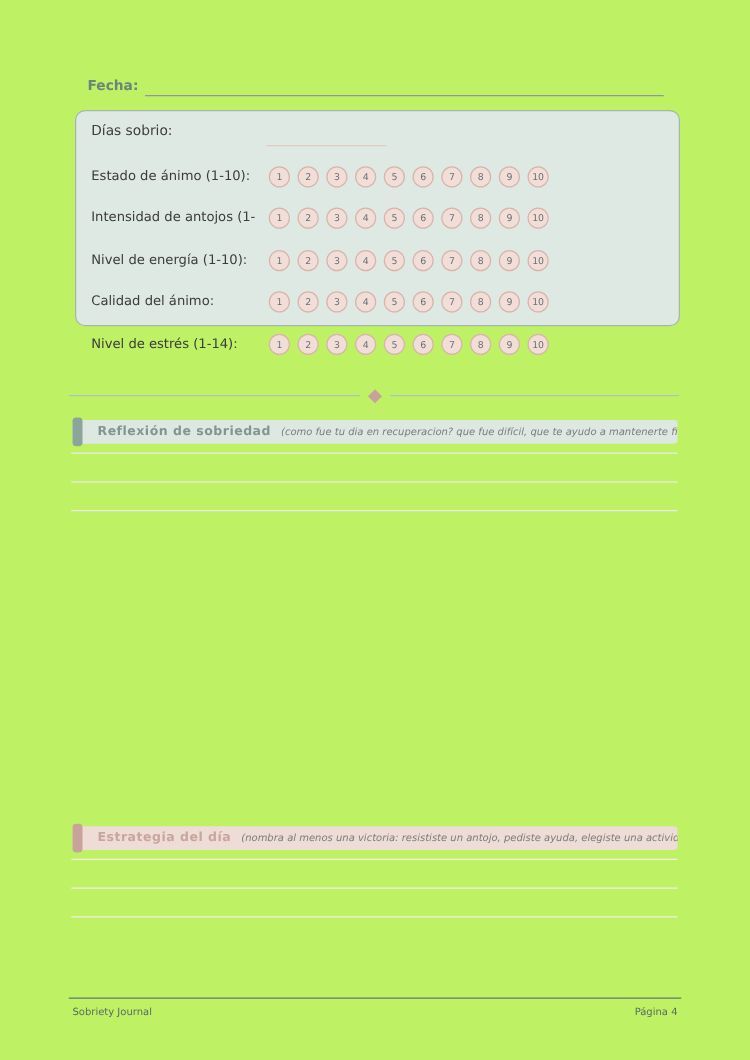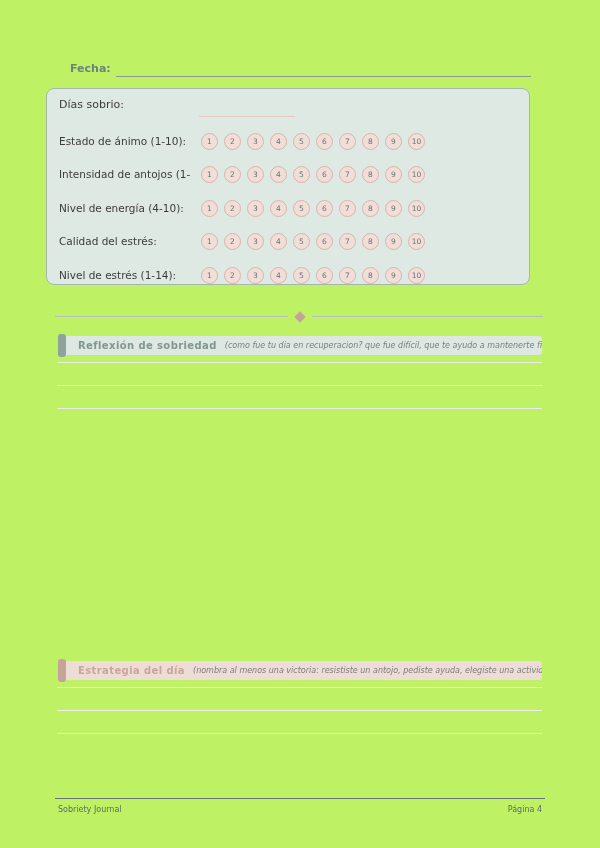--- a/index.html
+++ b/index.html
@@ -17,21 +17,21 @@
   .fecha-label{
     position:absolute;left:70px;top:62px;
     font-size:11px;font-weight:bold;color:#6b847d;
   }
   .fecha-line{
     position:absolute;left:116px;top:62px;width:415px;height:14px;
     border-bottom:1px solid #8f9a97;
   }
   
   .tracker-box{
-    position:absolute;left:46px;top:88px;width:484px;height:197px;
+    position:absolute;left:60px;top:88px;width:484px;height:173px;
     background:#dfe9e3;border:1px solid #a5b6af;border-radius:8px;
     box-sizing:border-box;
   }
   .days-label{
     position:absolute;left:12px;top:9px;
     font-size:11px;color:#3c3c3c;
   }
   .days-line{
     position:absolute;left:152px;top:14px;width:96px;height:13px;
     border-bottom:1px solid #e3cac2;
@@ -150,36 +150,36 @@
           <span class="circle">4</span>
           <span class="circle">5</span>
           <span class="circle">6</span>
           <span class="circle">7</span>
           <span class="circle">8</span>
           <span class="circle">9</span>
           <span class="circle">10</span>
         </div>
     </div>
     <div class="rating-row" style="top:111px">
-      <span class="row-label">Nivel de energía (4-10):</span>
+      <span class="row-label">Nivel de energía (1-10):</span>
       <div class="circles">
           <span class="circle">1</span>
           <span class="circle">2</span>
           <span class="circle">3</span>
           <span class="circle">4</span>
           <span class="circle">5</span>
           <span class="circle">6</span>
           <span class="circle">7</span>
           <span class="circle">8</span>
           <span class="circle">9</span>
           <span class="circle">10</span>
         </div>
     </div>
     <div class="rating-row" style="top:144px">
-      <span class="row-label">Calidad del estrés:</span>
+      <span class="row-label">Calidad del ánimo:</span>
       <div class="circles">
           <span class="circle">1</span>
           <span class="circle">2</span>
           <span class="circle">3</span>
           <span class="circle">4</span>
           <span class="circle">5</span>
           <span class="circle">6</span>
           <span class="circle">7</span>
           <span class="circle">8</span>
           <span class="circle">9</span>

